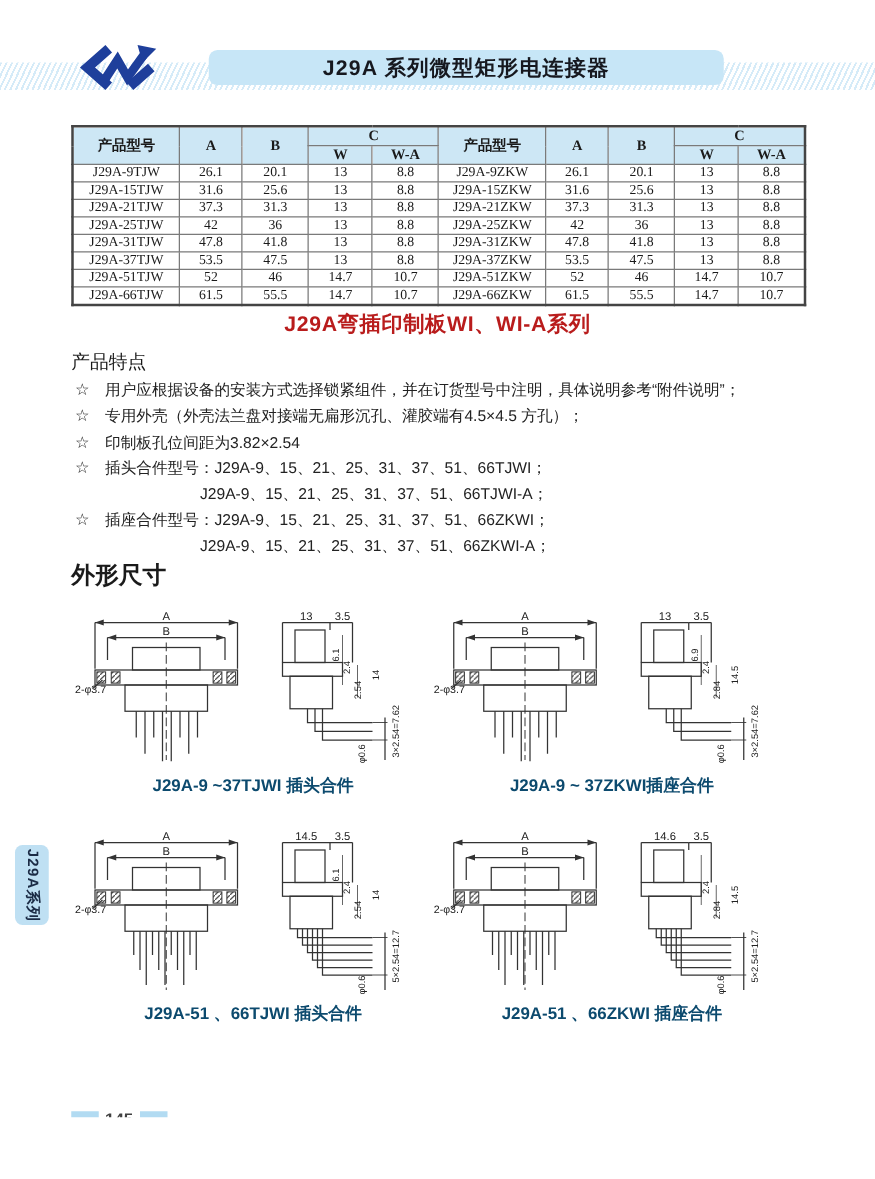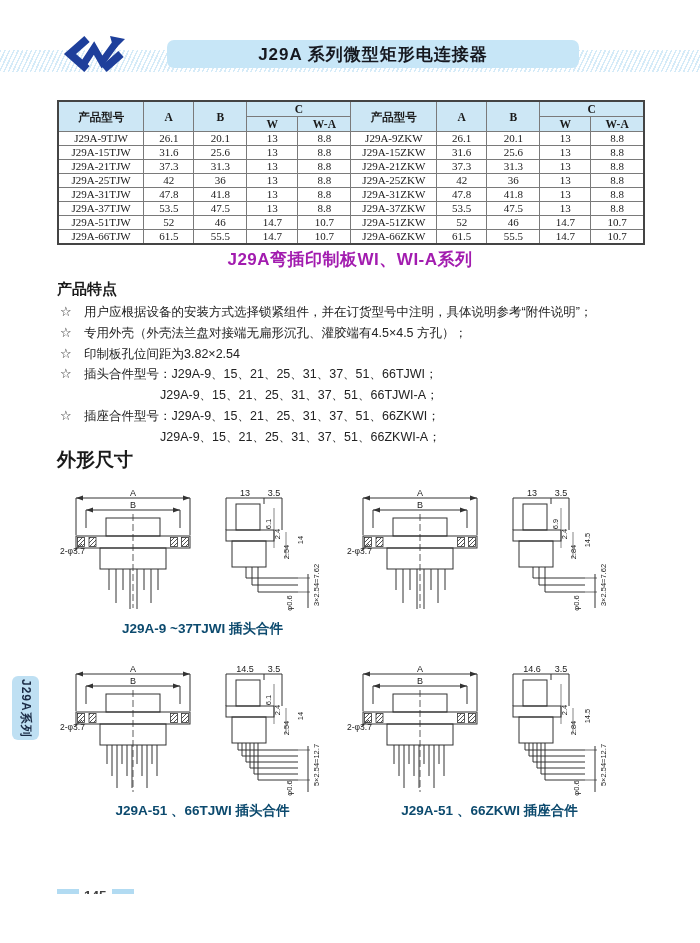--- a/index.html
+++ b/index.html
@@ -23,22 +23,22 @@
   
   .tblwrap { position:absolute; left:57px; top:100px; }
   table { border-collapse:collapse; table-layout:fixed; width:588px; border:2px solid #444;font-family:Liberation Serif, serif; }
   th,td { border:1px solid #7a7a7a; text-align:center; padding:0; overflow:hidden; white-space:nowrap; }
   th { background:#cde7f5; font-size:11.5px; font-weight:bold; height:14px; line-height:14px; }
   td { background:#ffffff; font-size:11px; height:13px; line-height:13px; }
   col.c-model { width:84px; } col.c-a { width:49px; } col.c-b { width:52px; }
   col.c-w { width:50px; } col.c-wa { width:52px; }
   
   .section-title { position:absolute; left:0; top:248px; width:700px; text-align:center;
-    font-size:17px; font-weight:bold; color:#a21caf; letter-spacing:0.5px; }
-  .features-heading { position:absolute; left:57px; top:280px; font-size:15px; font-weight:bold; }
+    font-size:17px; font-weight:bold; color:#b91c1c; letter-spacing:0.5px; }
+  .features-heading { position:absolute; left:57px; top:280px; font-size:15px; font-weight:normal; }
   .features { position:absolute; left:60px; top:302px; width:600px; font-size:12.5px; color:#222; }
   .feat { display:flex; height:20.8px; line-height:20.8px; white-space:nowrap; }
   .feat .star { width:24px; flex:none; font-size:13px; }
   .feat.cont { padding-left:100px; }
   .dims-heading { position:absolute; left:57px; top:447px; font-size:19px; font-weight:bold; }
   
   .drawing { position:absolute; width:285px; }
   .d1 { left:60px;  top:488px; } .d2 { left:347px; top:488px; }
   .d3 { left:60px;  top:664px; } .d4 { left:347px; top:664px; }
   .drawing svg { display:block; }
@@ -369,20 +369,21 @@
       <text x="0" y="66" font-size="8.5">2-φ3.7</text>
       <text x="185" y="8" font-size="9" text-anchor="middle">13</text>
       <text x="214" y="8" font-size="9" text-anchor="middle">3.5</text>
       <text transform="rotate(-90 211 36)" x="211" y="36" font-size="7.5" text-anchor="middle">6.9</text>
       <text transform="rotate(-90 220 46)" x="220" y="46" font-size="7.5" text-anchor="middle">2.4</text>
       <text transform="rotate(-90 229 64)" x="229" y="64" font-size="7.5" text-anchor="middle">2.84</text>
       <text transform="rotate(-90 243 52)" x="243" y="52" font-size="7.5" text-anchor="middle">14.5</text>
       <text transform="rotate(-90 259 97)" x="259" y="97" font-size="7.5" text-anchor="middle">3×2.54=7.62</text>
       <text transform="rotate(-90 232 115)" x="232" y="115" font-size="7.5" text-anchor="middle">φ0.6</text>
     </svg>
+    <div class="caption">J29A-9 ~ 37ZKWI插座合件</div>
   </div>
 
   <div class="drawing d3">
     <svg width="285" height="134" viewBox="0 0 285 134">
       <defs>
           <pattern id="h3" width="4" height="4" patternUnits="userSpaceOnUse">
             <path d="M0 4 L4 0" stroke="#555" stroke-width="1"></path>
           </pattern>
         </defs>
       <g stroke="#333" stroke-width="1" fill="none">

